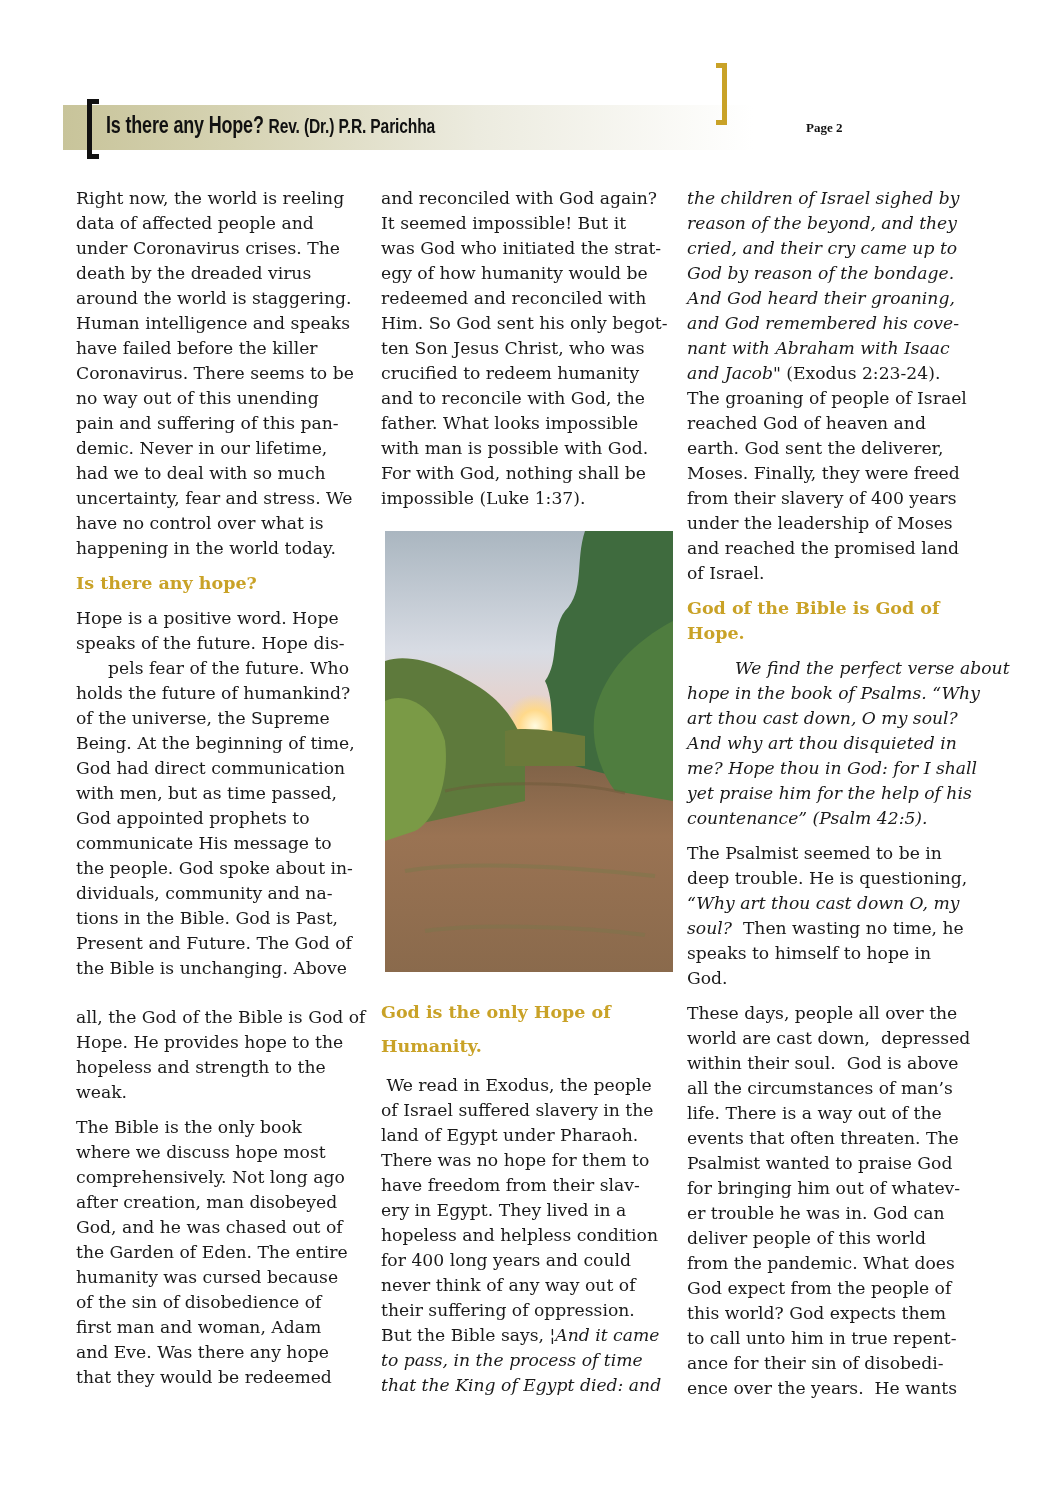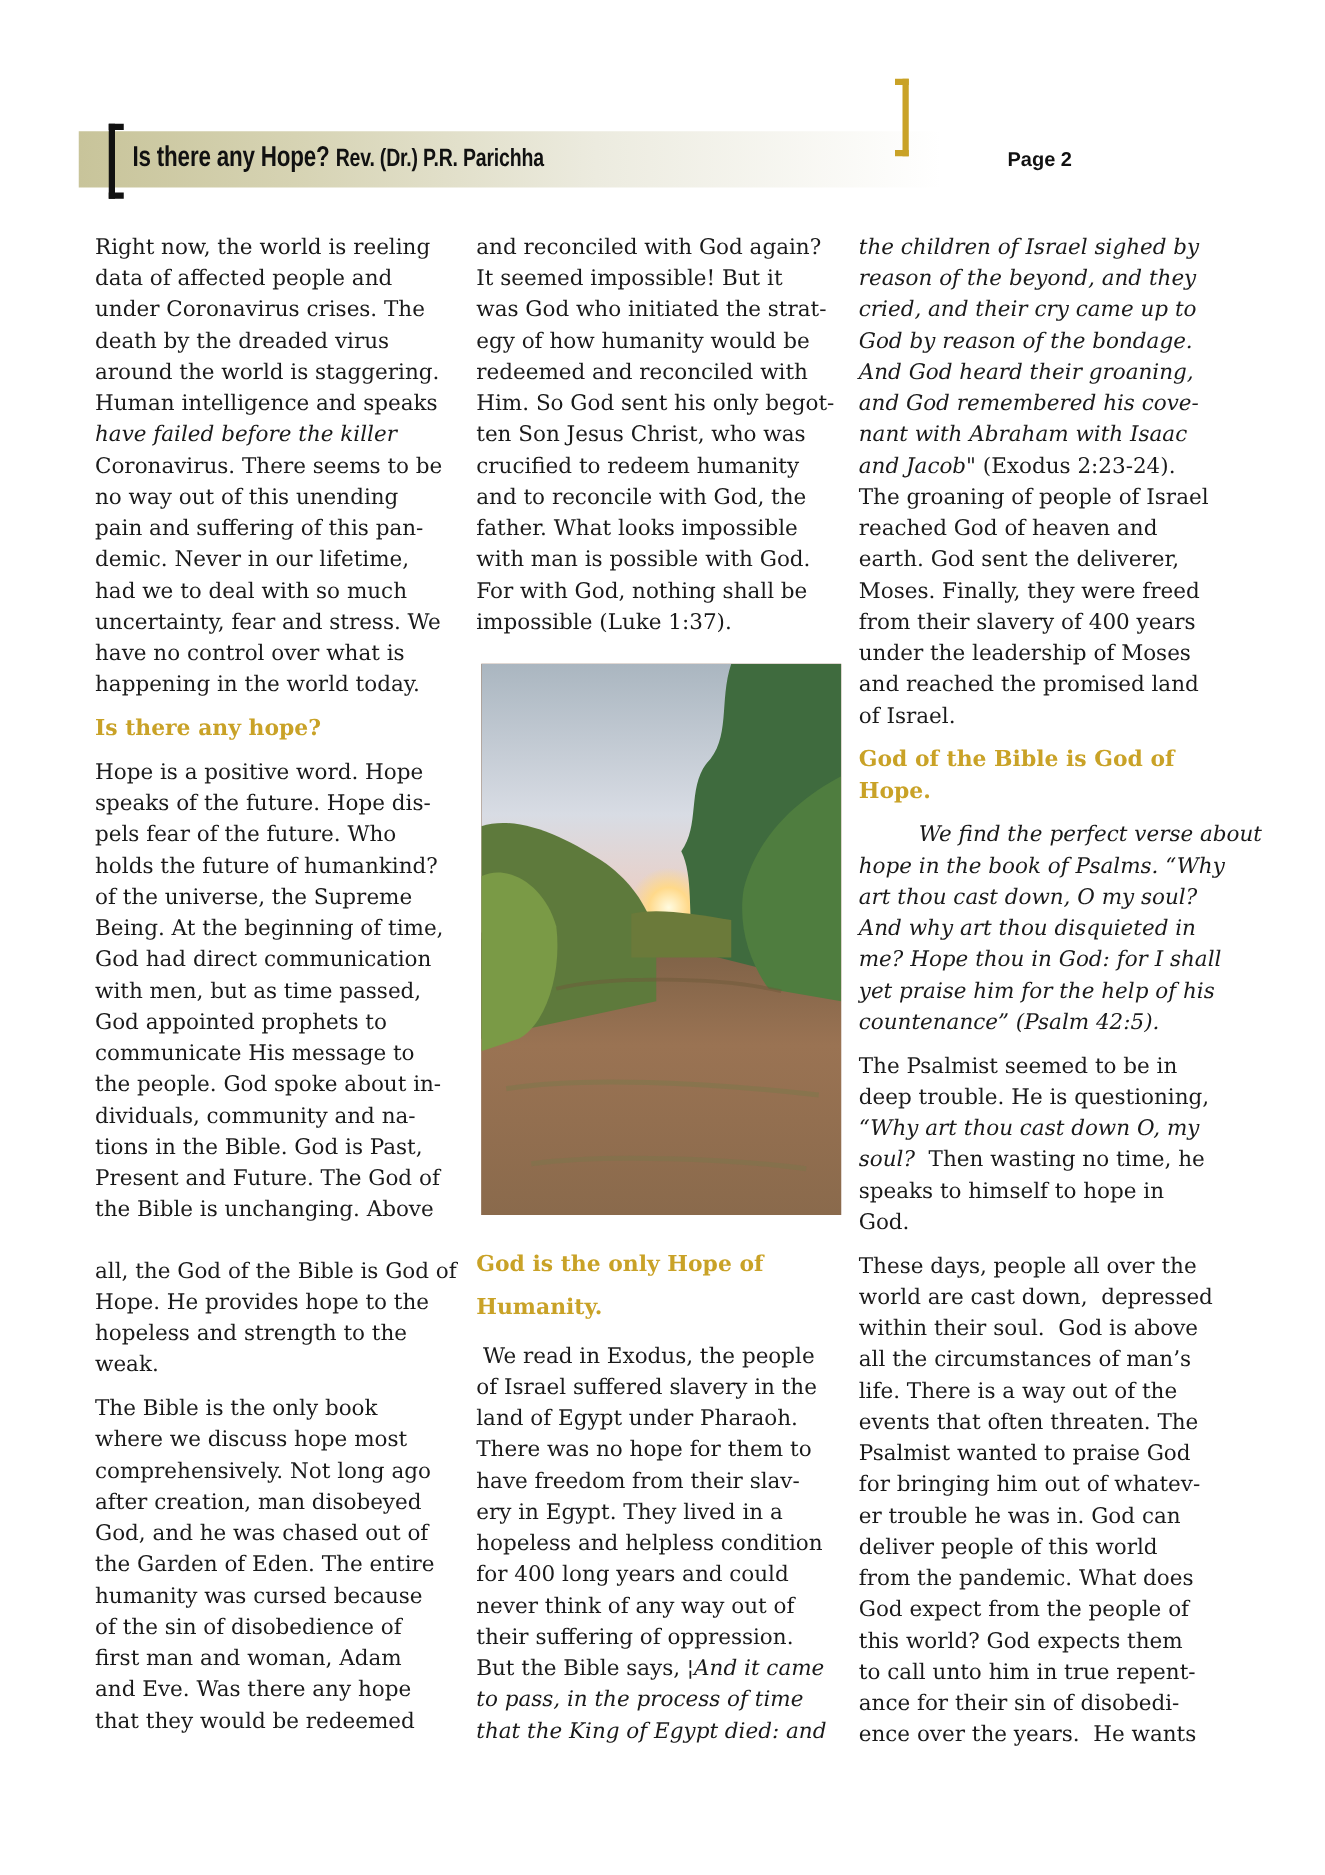--- a/index.html
+++ b/index.html
@@ -18,21 +18,21 @@
     border: 5px solid #c9a227; border-left: none; box-sizing: border-box;
   }
   .header-title {
     position: absolute; left: 106px; top: 112px; white-space: nowrap;
     font-family: "Liberation Sans", sans-serif; font-weight: bold; font-size: 23px;
     transform: scaleX(0.78); transform-origin: left center; letter-spacing: -0.2px; color: #111;
   }
   .header-title .author { font-size: 20px; font-weight: bold; }
   .page-number {
     position: absolute; left: 806px; top: 120px;
-    font-family: Liberation Sans, sans-serif; font-weight: bold; font-size: 16px; color: #111;
+    font-family: Liberation Serif, serif; font-weight: bold; font-size: 13px; color: #111;
   }
 
   .col { position: absolute; top: 186px; width: 300px; font-size: 17.2px; line-height: 25px; }
   .col p { margin: 0 0 10px 0; }
   .col1 { left: 76px; }
   .col2 { left: 381px; }
   .col3 { left: 687px; }
   .line { display: block; white-space: nowrap; }
   .heading {
     color: #c9a227; font-weight: bold; font-size: 17.5px; margin: 0 0 9px 0;
@@ -59,37 +59,37 @@
 <div class="page-number">Page 2</div>
 
 <div class="col col1">
   <p>
       <span class="line" style="white-space: pre;">Right now, the world is reeling</span>
       <span class="line" style="white-space: pre;">data of affected people and</span>
       <span class="line" style="white-space: pre;">under Coronavirus crises. The</span>
       <span class="line" style="white-space: pre;">death by the dreaded virus</span>
       <span class="line" style="white-space: pre;">around the world is staggering.</span>
       <span class="line" style="white-space: pre;">Human intelligence and speaks</span>
-      <span class="line" style="white-space: pre; font-style: italic;">have failed before the killer</span>
+      <span class="line" style="white-space: pre;">have failed before the killer</span>
       <span class="line" style="white-space: pre;">Coronavirus. There seems to be</span>
       <span class="line" style="white-space: pre;">no way out of this unending</span>
       <span class="line" style="white-space: pre;">pain and suffering of this pan-</span>
       <span class="line" style="white-space: pre;">demic. Never in our lifetime,</span>
       <span class="line" style="white-space: pre;">had we to deal with so much</span>
       <span class="line" style="white-space: pre;">uncertainty, fear and stress. We</span>
       <span class="line" style="white-space: pre;">have no control over what is</span>
       <span class="line" style="white-space: pre;">happening in the world today.</span>
     </p>
   <p class="heading">
       <span class="line">Is there any hope?</span>
     </p>
   <p>
       <span class="line" style="white-space: pre;">Hope is a positive word. Hope</span>
       <span class="line" style="white-space: pre;">speaks of the future. Hope dis-</span>
-      <span class="line" style="white-space: pre;">pels fear of the future. Who</span>
+      <span class="line" style="white-space: pre; margin-left: 32px;">pels fear of the future. Who</span>
       <span class="line" style="white-space: pre;">holds the future of humankind?</span>
       <span class="line" style="white-space: pre;">of the universe, the Supreme</span>
       <span class="line" style="white-space: pre;">Being. At the beginning of time,</span>
       <span class="line" style="white-space: pre;">God had direct communication</span>
       <span class="line" style="white-space: pre;">with men, but as time passed,</span>
       <span class="line" style="white-space: pre;">God appointed prophets to</span>
       <span class="line" style="white-space: pre;">communicate His message to</span>
       <span class="line" style="white-space: pre;">the people. God spoke about in-</span>
       <span class="line" style="white-space: pre;">dividuals, community and na-</span>
       <span class="line" style="white-space: pre;">tions in the Bible. God is Past,</span>

